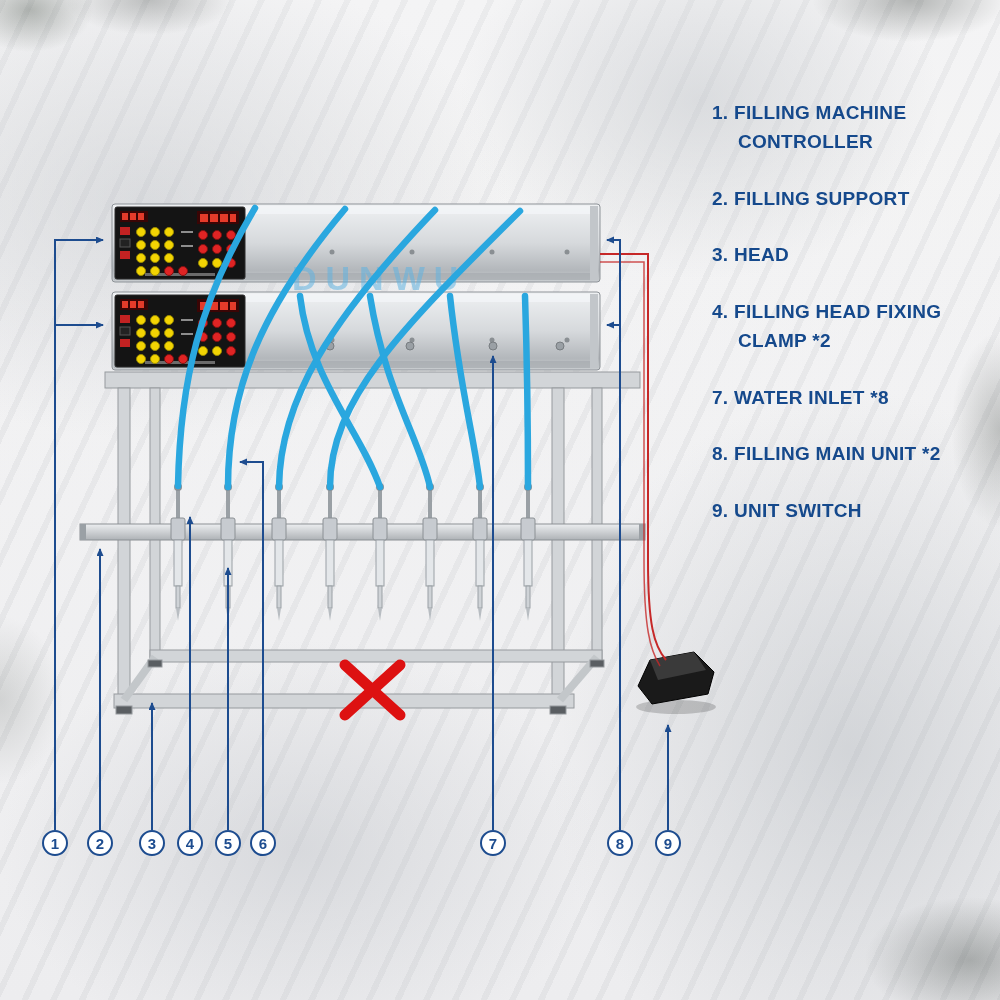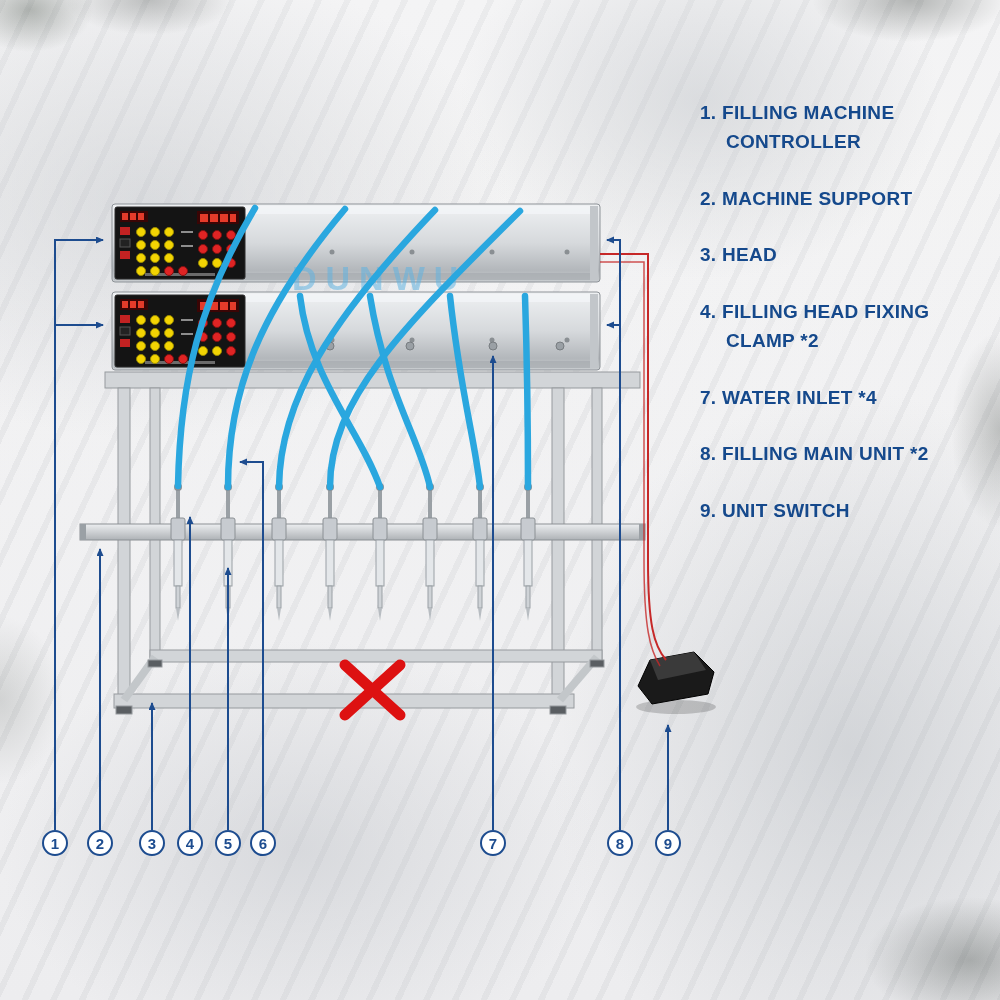--- a/index.html
+++ b/index.html
@@ -21,21 +21,21 @@
       linear-gradient(#f3f3f4,#ebebed);
   }
   #diagram{position:absolute;left:0;top:0;}
   
   .legend{
     position:absolute;left:700px;top:98px;width:245px;
     color:#15498c;font-weight:700;font-size:19px;line-height:1.55;
     letter-spacing:0.3px;
   }
   .legend ul{list-style:none;margin:0;padding:0;}
-  .legend li{margin:0 0 27px 0;padding-left:26px;text-indent:-26px;}
+  .legend li{margin:0 0 27px 12px;padding-left:26px;text-indent:-26px;}
   
   .callout-circle{
     position:absolute;width:26px;height:26px;border-radius:50%;
     border:2px solid #1d4c8f;background:#ffffff;color:#1d4c8f;
     font-weight:700;font-size:15px;display:flex;align-items:center;justify-content:center;
     box-sizing:border-box;
   }
   .wm{font-weight:700;font-size:34px;letter-spacing:9px;fill:rgba(96,178,224,0.55);font-family:"Liberation Sans",sans-serif;}
 </style>
 </head>
@@ -218,20 +218,20 @@
 <div class="callout-circle" style="left:177px;top:830px">4</div>
 <div class="callout-circle" style="left:215px;top:830px">5</div>
 <div class="callout-circle" style="left:250px;top:830px">6</div>
 <div class="callout-circle" style="left:480px;top:830px">7</div>
 <div class="callout-circle" style="left:607px;top:830px">8</div>
 <div class="callout-circle" style="left:655px;top:830px">9</div>
 
 <div class="legend">
   <ul>
     <li><span>1.</span> <span>FILLING MACHINE CONTROLLER</span></li>
-    <li><span>2.</span> <span>MACHINE SUPPORT</span></li>
+    <li><span>2.</span> <span>FILLING SUPPORT</span></li>
     <li><span>3.</span> <span>HEAD</span></li>
     <li><span>4.</span> <span>FILLING HEAD FIXING CLAMP *2</span></li>
-    <li><span>7.</span> <span>WATER INLET *4</span></li>
+    <li><span>7.</span> <span>WATER INLET *8</span></li>
     <li><span>8.</span> <span>FILLING MAIN UNIT *2</span></li>
     <li><span>9.</span> <span>UNIT SWITCH</span></li>
   </ul>
 </div>
 
 </body></html>

